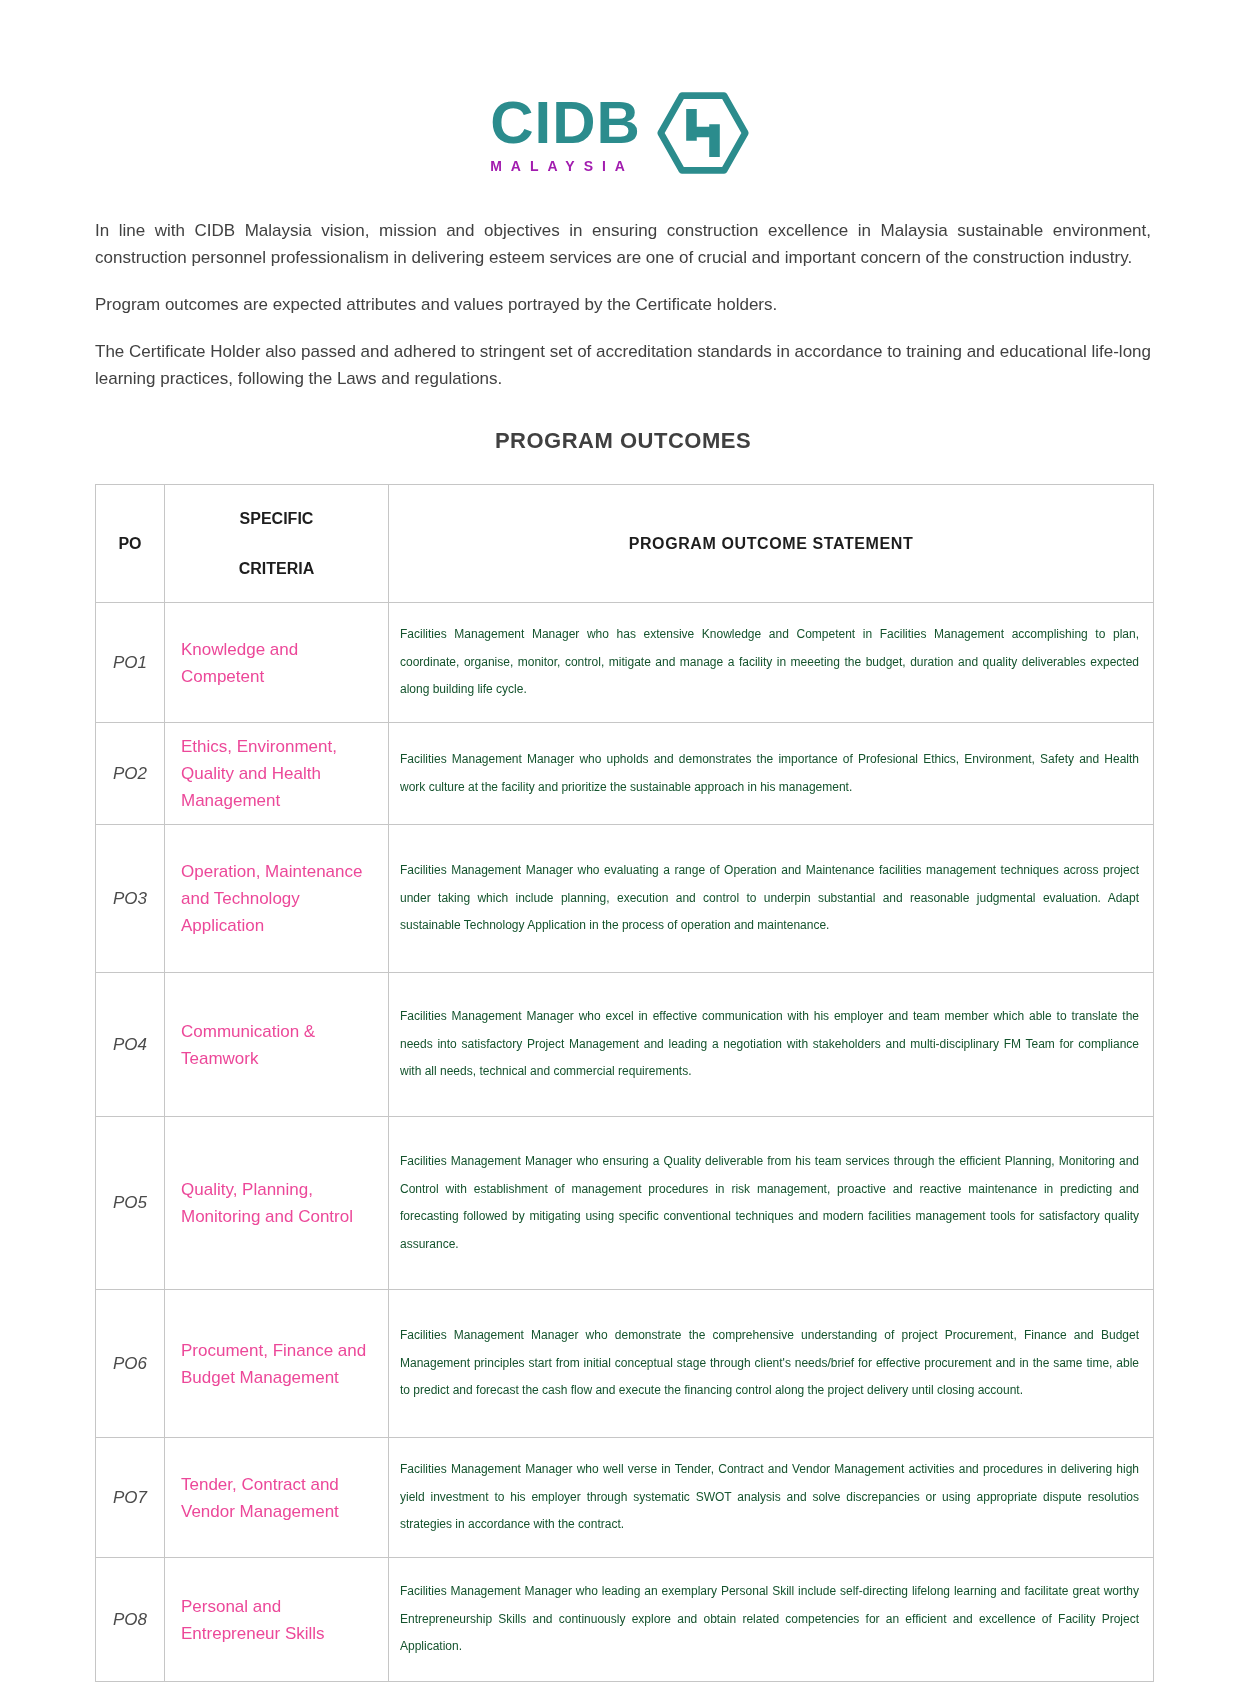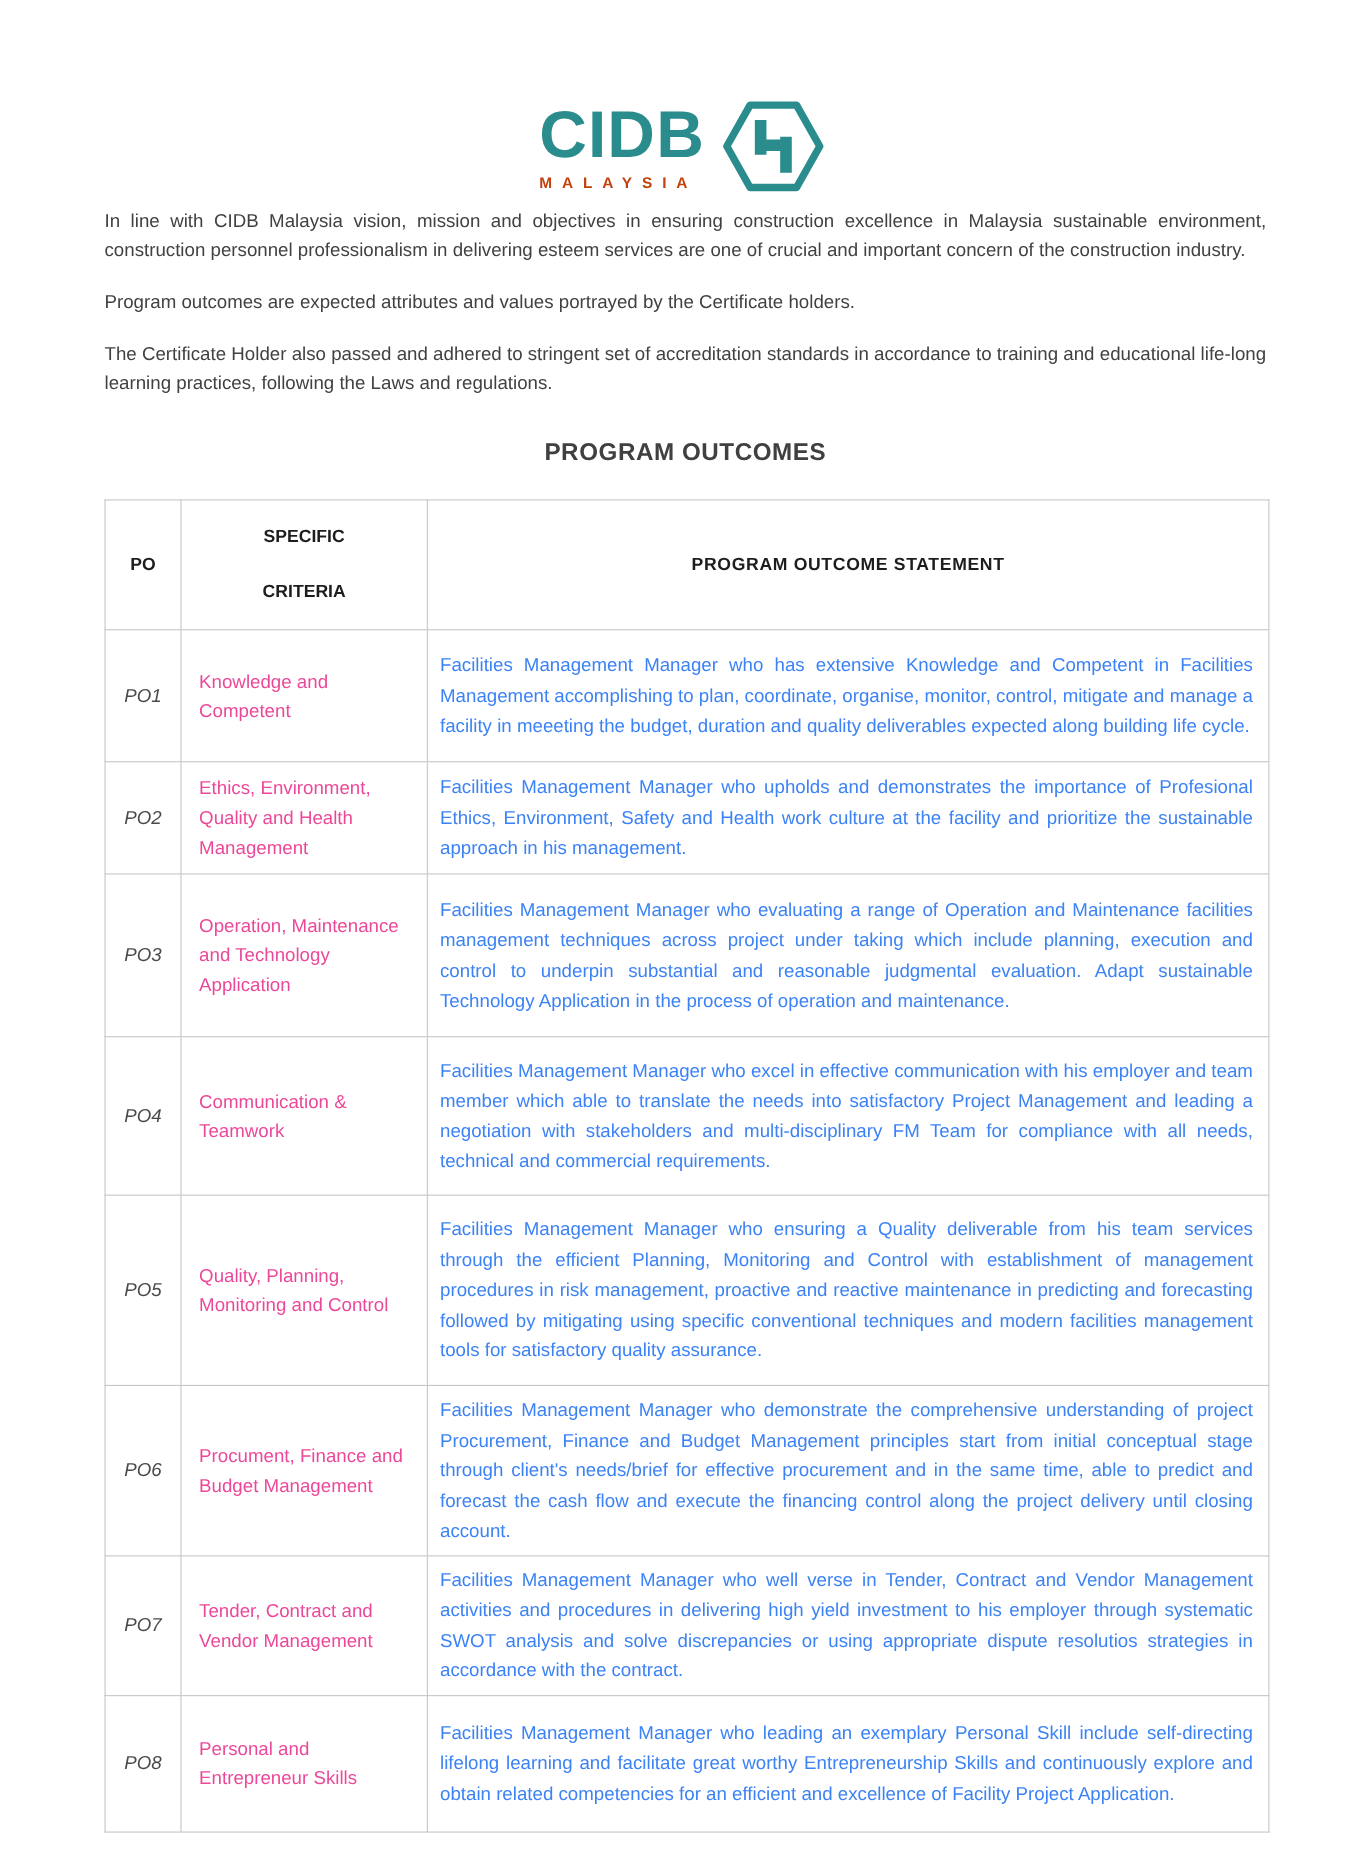--- a/index.html
+++ b/index.html
@@ -26,37 +26,37 @@
     font-size:60px;
     font-weight:bold;
     letter-spacing:1px;
     color:#2b8c8d;
   }
   .logo-sub{
     margin-top:6px;
     font-size:14px;
     font-weight:bold;
     letter-spacing:9px;
-    color:#c2410c;
+    color:#a21caf;
     align-self:flex-start;
   }
   .logo-emblem{display:block;}
   
   .content{
     width:1056px;
     margin-left:95px;
   }
   .content p{
     margin:20px 0 0 0;
     font-size:17px;
     line-height:27px;
     text-align:justify;
     color:#414141;
   }
-  .content p.first{margin-top:6px;}
+  .content p.first{margin-top:36px;}
   
   .table-title{
     margin-top:36px;
     text-align:center;
     font-size:22px;
     line-height:26px;
     font-weight:bold;
     letter-spacing:0.5px;
     color:#404040;
   }
@@ -91,23 +91,23 @@
   }
   td.cell-criteria{
     padding:6px 12px 6px 16px;
     font-size:17px;
     line-height:27px;
     color:#ec4899;
     text-align:left;
   }
   td.cell-statement{
     padding:8px 14px 8px 11px;
-    font-size:17px;
+    font-size:12px;
     line-height:27.5px;
-    color:#3b82f6;
+    color:#14532d;
     text-align:justify;
   }
   
   tr.r0{height:118px;}
   tr.r1{height:120px;}
   tr.r2{height:102px;}
   tr.r3{height:148px;}
   tr.r4{height:144px;}
   tr.r5{height:173px;}
   tr.r6{height:148px;}

